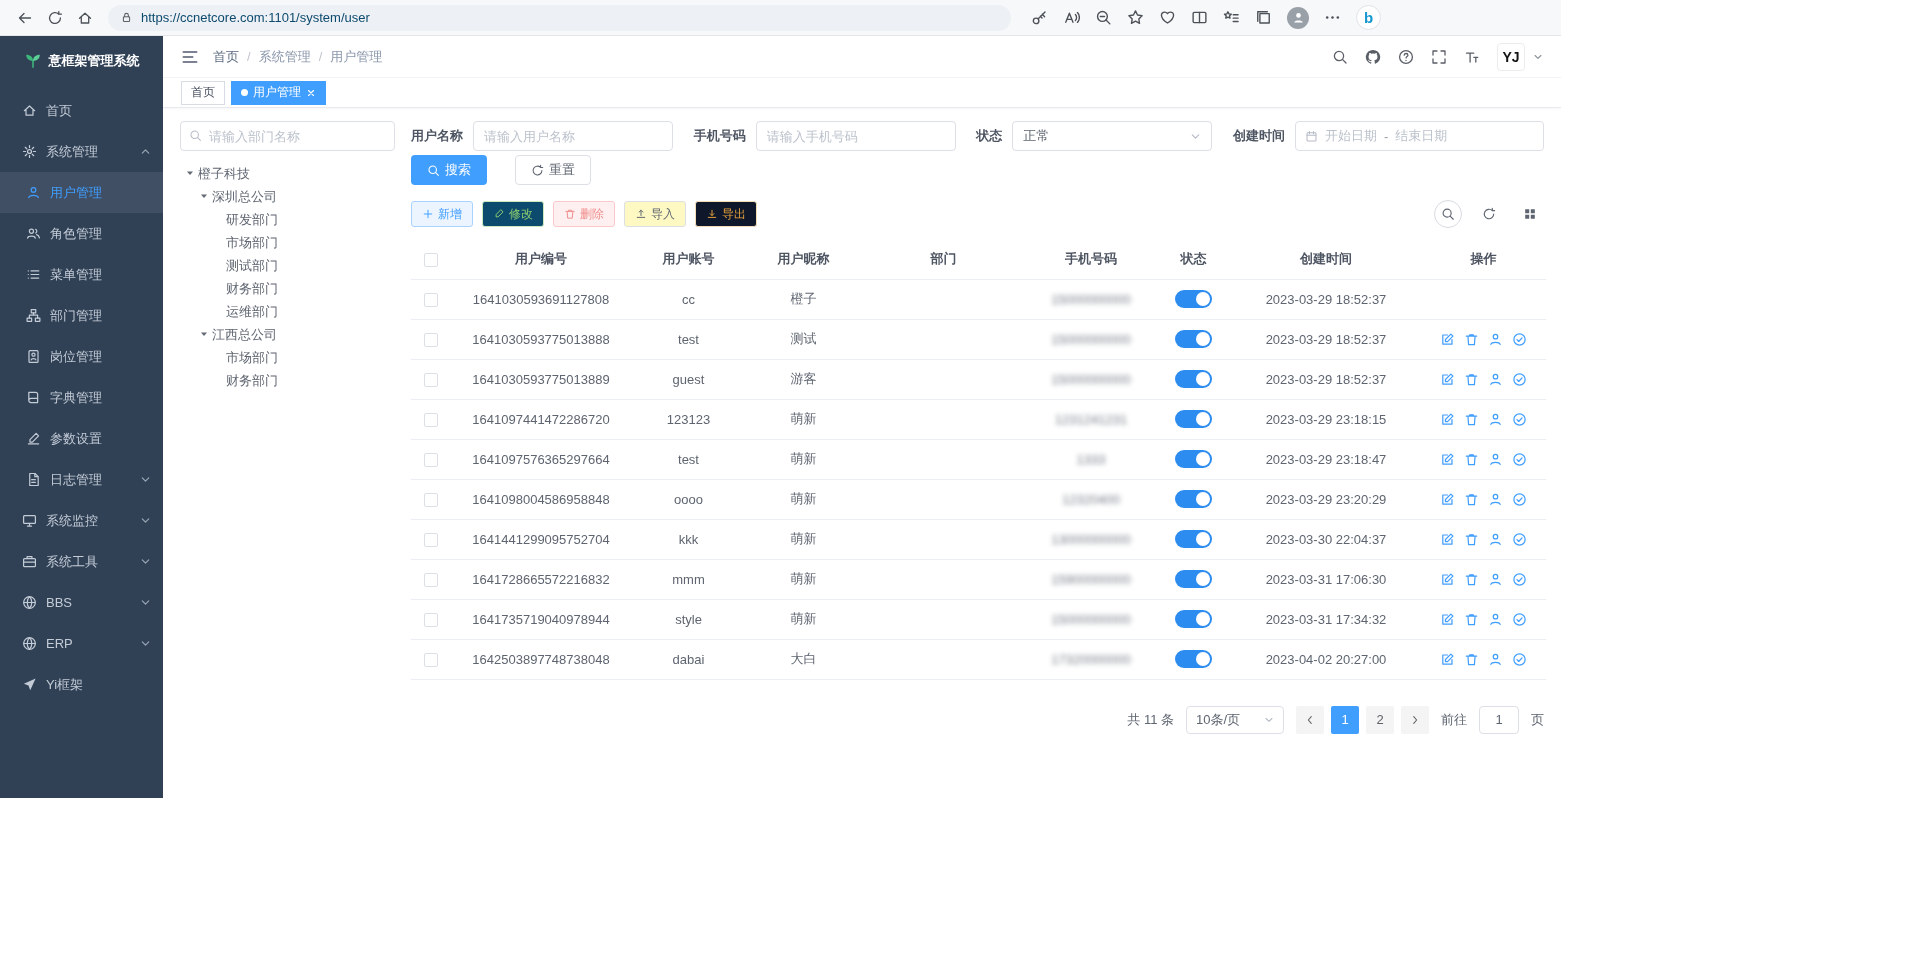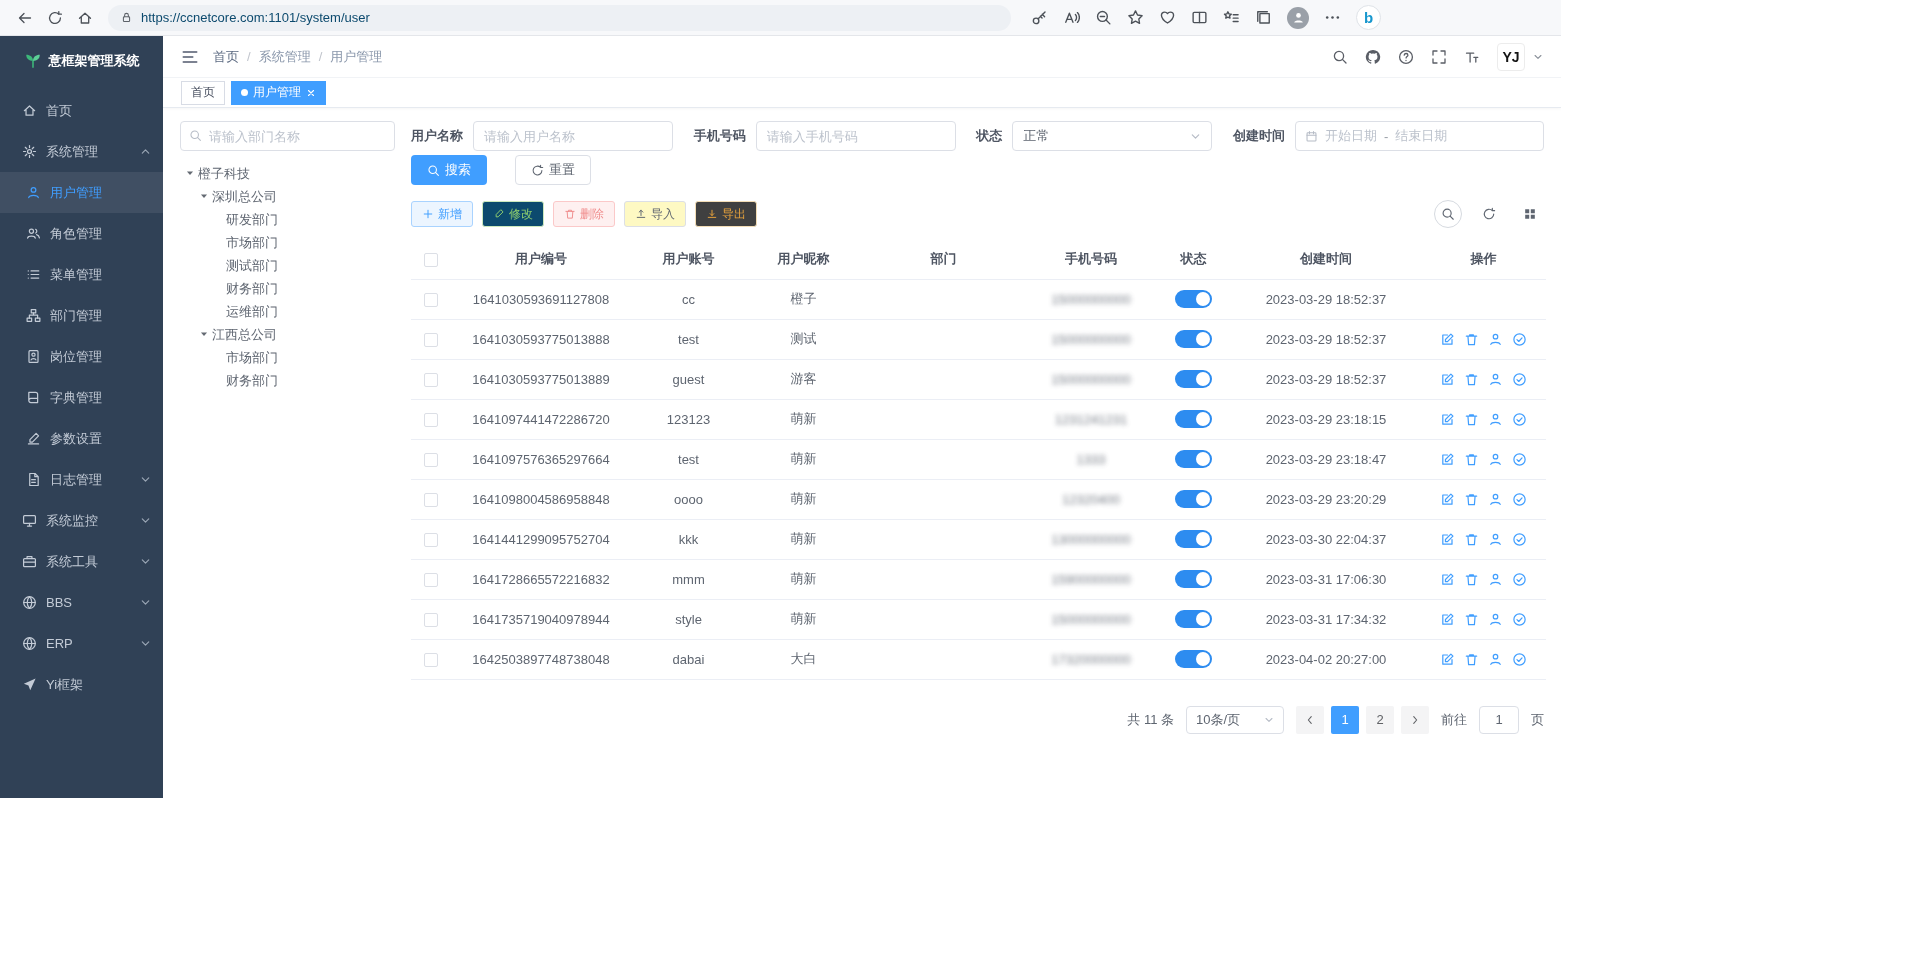--- a/index.html
+++ b/index.html
@@ -87,21 +87,21 @@
 .btn.primary{background:#409eff;color:#fff}
 .btn.plain{background:#fff;border-color:#dcdfe6;color:#5e6570}
 
 .toolrow{margin-top:15px;display:flex;align-items:center;gap:9px}
 .tbtn{height:26px;border-radius:3px;display:inline-flex;align-items:center;gap:4px;padding:0 10px;font-size:12px;cursor:pointer;border:1px solid}
 .tbtn svg{width:12px;height:12px}
 .tbtn.add{background:#ecf5ff;border-color:#a9d3ff;color:#409eff}
 .tbtn.mod{background:#0c4a6e;border-color:#cde9bd;color:#8fce6e}
 .tbtn.del{background:#fef0f0;border-color:#fbc9c9;color:#f08d8d}
 .tbtn.imp{background:#fef9c3;border-color:#dcdfe6;color:#5e6570}
-.tbtn.exp{background:#404040;border-color:#f3ddb6;color:#e6a23c}
+.tbtn.exp{background:#0f172a;border-color:#f3ddb6;color:#e6a23c}
 .tool-icons{margin-left:auto;display:flex;align-items:center;gap:13px}
 .tico{width:28px;height:28px;border-radius:50%;display:flex;align-items:center;justify-content:center;color:#5e6570;cursor:pointer}
 .tico.bordered{border:1px solid #d6dae0}
 .tico svg{width:14px;height:14px}
 
 table.grid{margin-top:12px;width:100%;border-collapse:collapse;table-layout:fixed}
 .grid th{height:39px;font-size:13px;color:#4e5562;font-weight:bold;border-bottom:1px solid #ebeef5;text-align:center;padding:0 6px}
 .grid td{height:40px;font-size:13px;color:#5e6570;border-bottom:1px solid #ebeef5;text-align:center;padding:0 6px;overflow:hidden;white-space:nowrap}
 .cb{display:inline-block;width:14px;height:14px;border:1px solid #dcdfe6;border-radius:2px;background:#fff;vertical-align:middle;cursor:pointer}
 .blurred{filter:blur(2.5px);opacity:.85}

